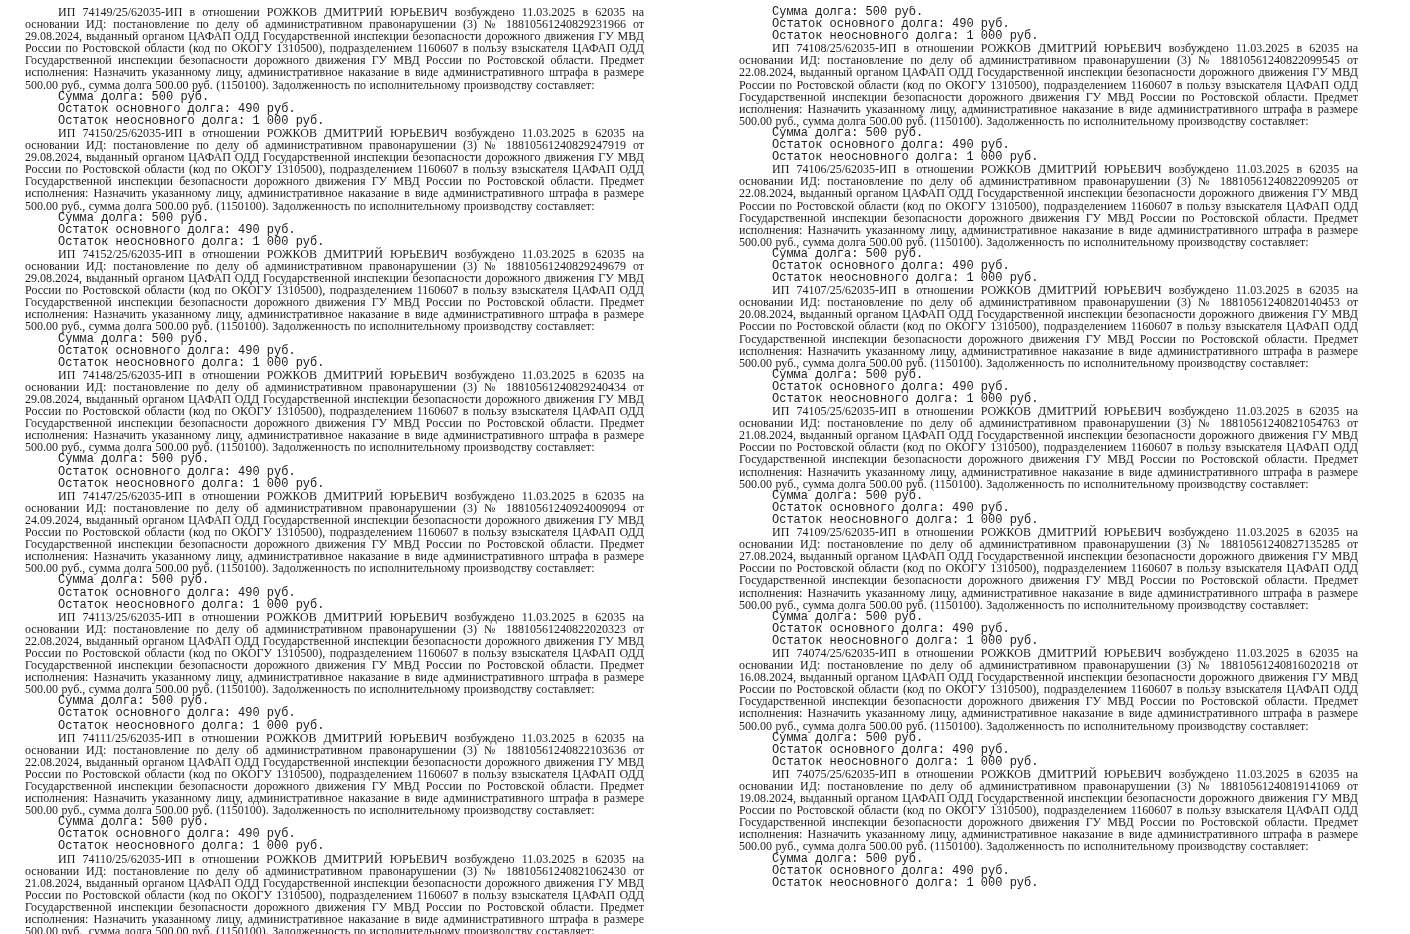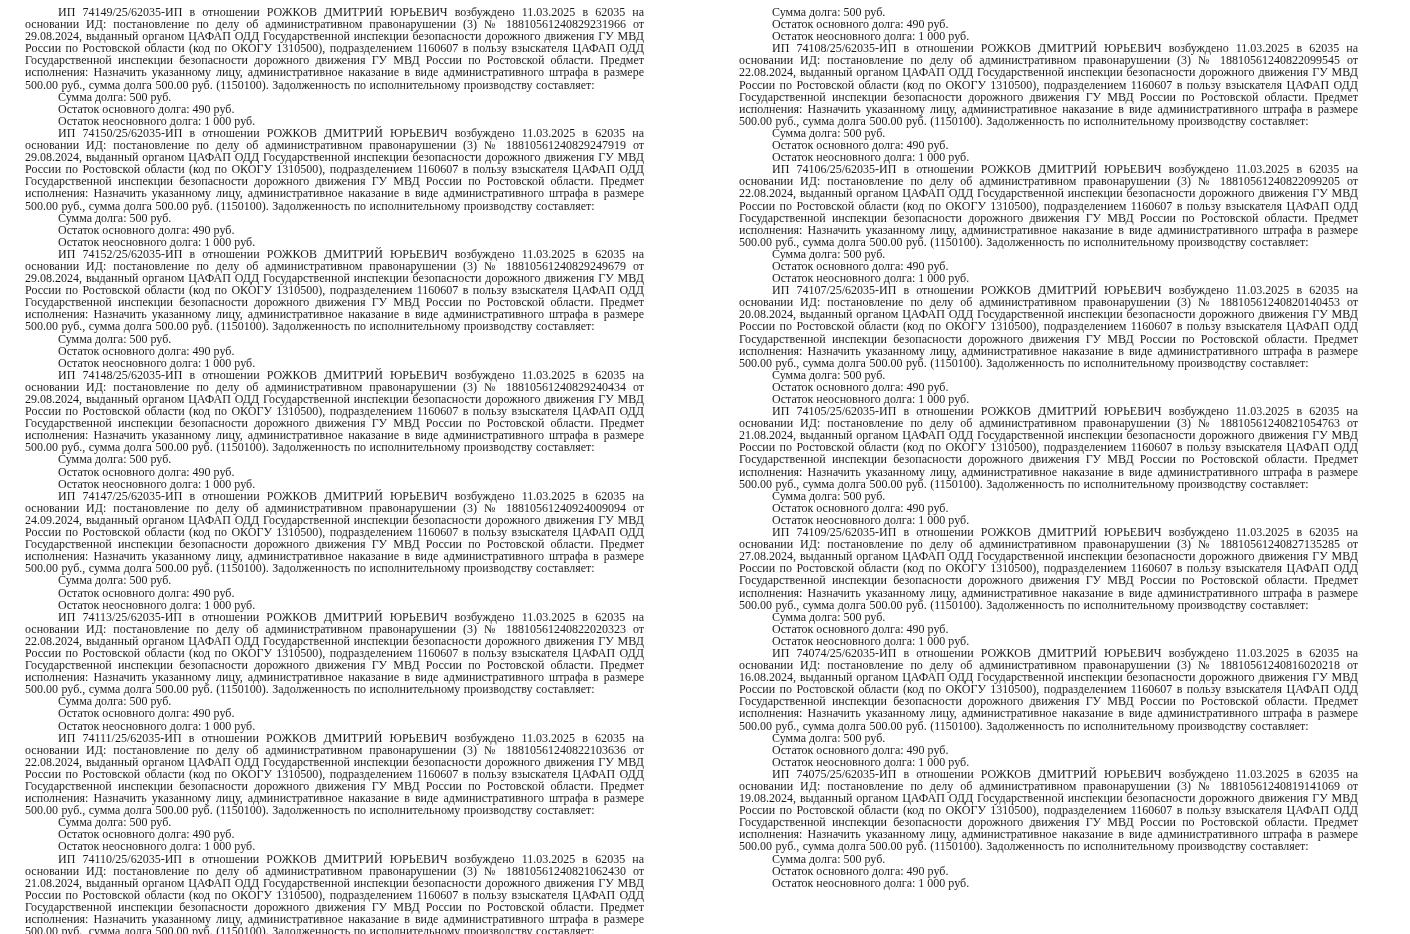--- a/index.html
+++ b/index.html
@@ -35,20 +35,21 @@
     text-align: justify;
     text-indent: 33px;
     word-spacing: 0.5px;
   }
   .debt {
     margin: 0;
     font-size: 12px;
     line-height: 12.1px;
     padding-left: 33px;
     text-align: left;
+    font-family: Liberation Mono, monospace;
   }
 </style>
 </head>
 <body>
 
 <div class="page">
   <div class="col" id="col-left">
       <p class="para">ИП 74149/25/62035-ИП в отношении РОЖКОВ ДМИТРИЙ ЮРЬЕВИЧ возбуждено 11.03.2025 в 62035 на основании ИД: постановление по делу об административном правонарушении (3) № 18810561240829231966 от 29.08.2024, выданный органом ЦАФАП ОДД Государственной инспекции безопасности дорожного движения ГУ МВД России по Ростовской области (код по ОКОГУ 1310500), подразделением 1160607 в пользу взыскателя ЦАФАП ОДД Государственной инспекции безопасности дорожного движения ГУ МВД России по Ростовской области. Предмет исполнения: Назначить указанному лицу, административное наказание в виде административного штрафа в размере 500.00 руб., сумма долга 500.00 руб. (1150100). Задолженность по исполнительному производству составляет:</p>
       <p class="debt">Сумма долга: 500 руб.</p>
       <p class="debt">Остаток основного долга: 490 руб.</p>

